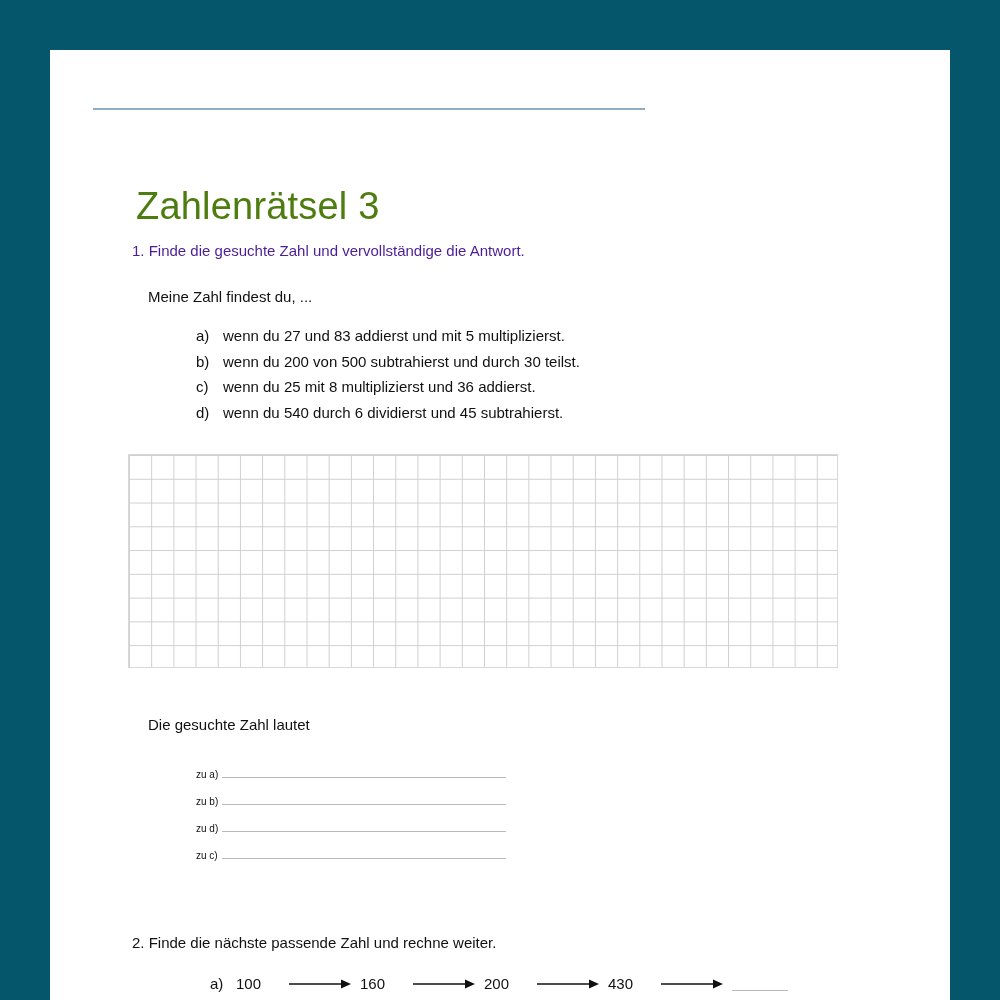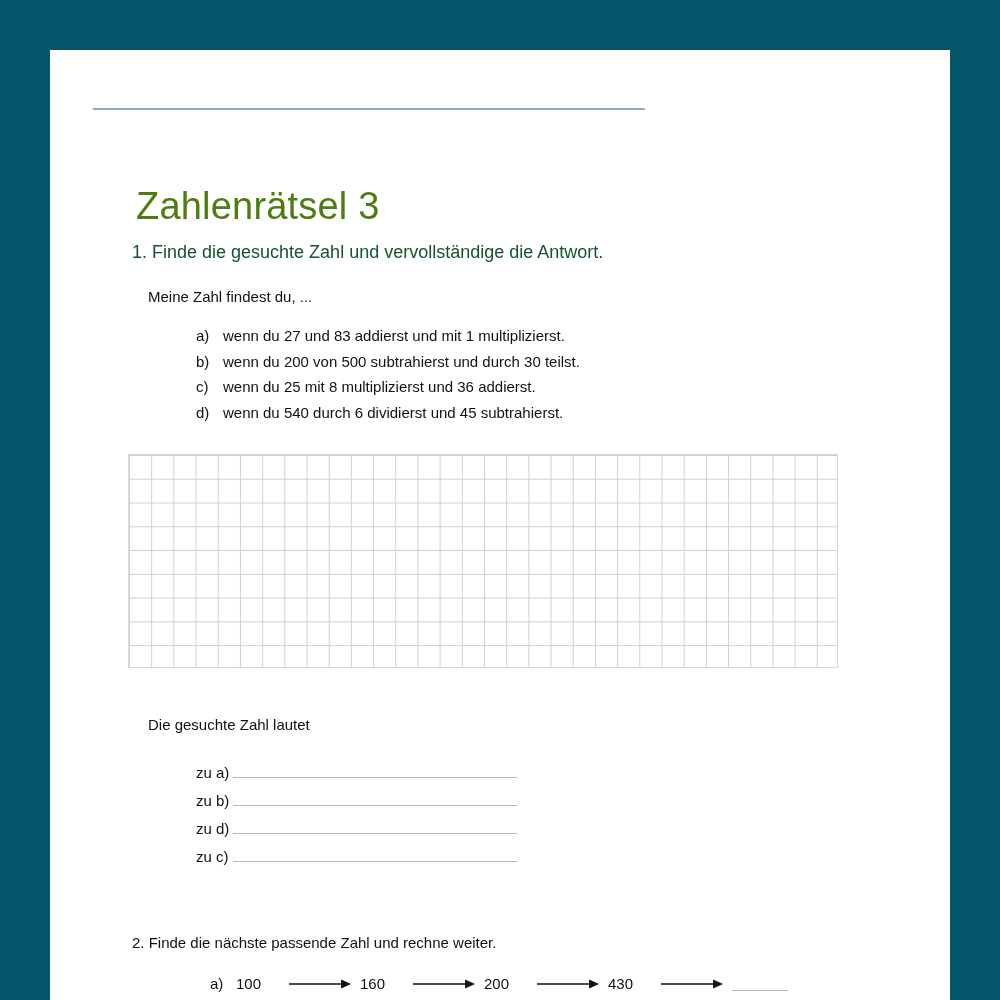--- a/index.html
+++ b/index.html
@@ -72,22 +72,22 @@
     font-weight: 400;
     color: #4d7c0f;
     letter-spacing: 0.2px;
   }
 
   
   .task1-head {
     position: absolute;
     left: 82px;
     top: 192px;
-    font-size: 18px;
-    color: #14532d;
+    font-size: 15px;
+    color: #4c1d95;
   }
   .task1-lead {
     position: absolute;
     left: 98px;
     top: 238px;
     font-size: 15px;
     color: #111;
   }
   .items {
     position: absolute;
@@ -135,21 +135,21 @@
   .answer-lines {
     position: absolute;
     left: 146px;
     top: 712px;
     width: 400px;
   }
   .answer-row {
     display: flex;
     align-items: baseline;
     margin-bottom: 9px;
-    font-size: 15px;
+    font-size: 10px;
     color: #111;
   }
   .answer-label { flex: none; }
   .answer-blank {
     flex: none;
     width: 284px;
     border-bottom: 1px solid #b9b9b9;
     height: 15px;
     margin-left: 4px;
   }
@@ -205,21 +205,21 @@
 
   <h1 class="title">Zahlenrätsel 3</h1>
 
   <div class="task1-head">1. Finde die gesuchte Zahl und vervollständige die Antwort.</div>
 
   <div class="task1-lead">Meine Zahl findest du, ...</div>
 
   <div class="items">
     <div class="item">
       <span class="item-marker">a)</span>
-      <span class="item-text">wenn du 27 und 83 addierst und mit 1 multiplizierst.</span>
+      <span class="item-text">wenn du 27 und 83 addierst und mit 5 multiplizierst.</span>
     </div>
     <div class="item">
       <span class="item-marker">b)</span>
       <span class="item-text">wenn du 200 von 500 subtrahierst und durch 30 teilst.</span>
     </div>
     <div class="item">
       <span class="item-marker">c)</span>
       <span class="item-text">wenn du 25 mit 8 multiplizierst und 36 addierst.</span>
     </div>
     <div class="item">

